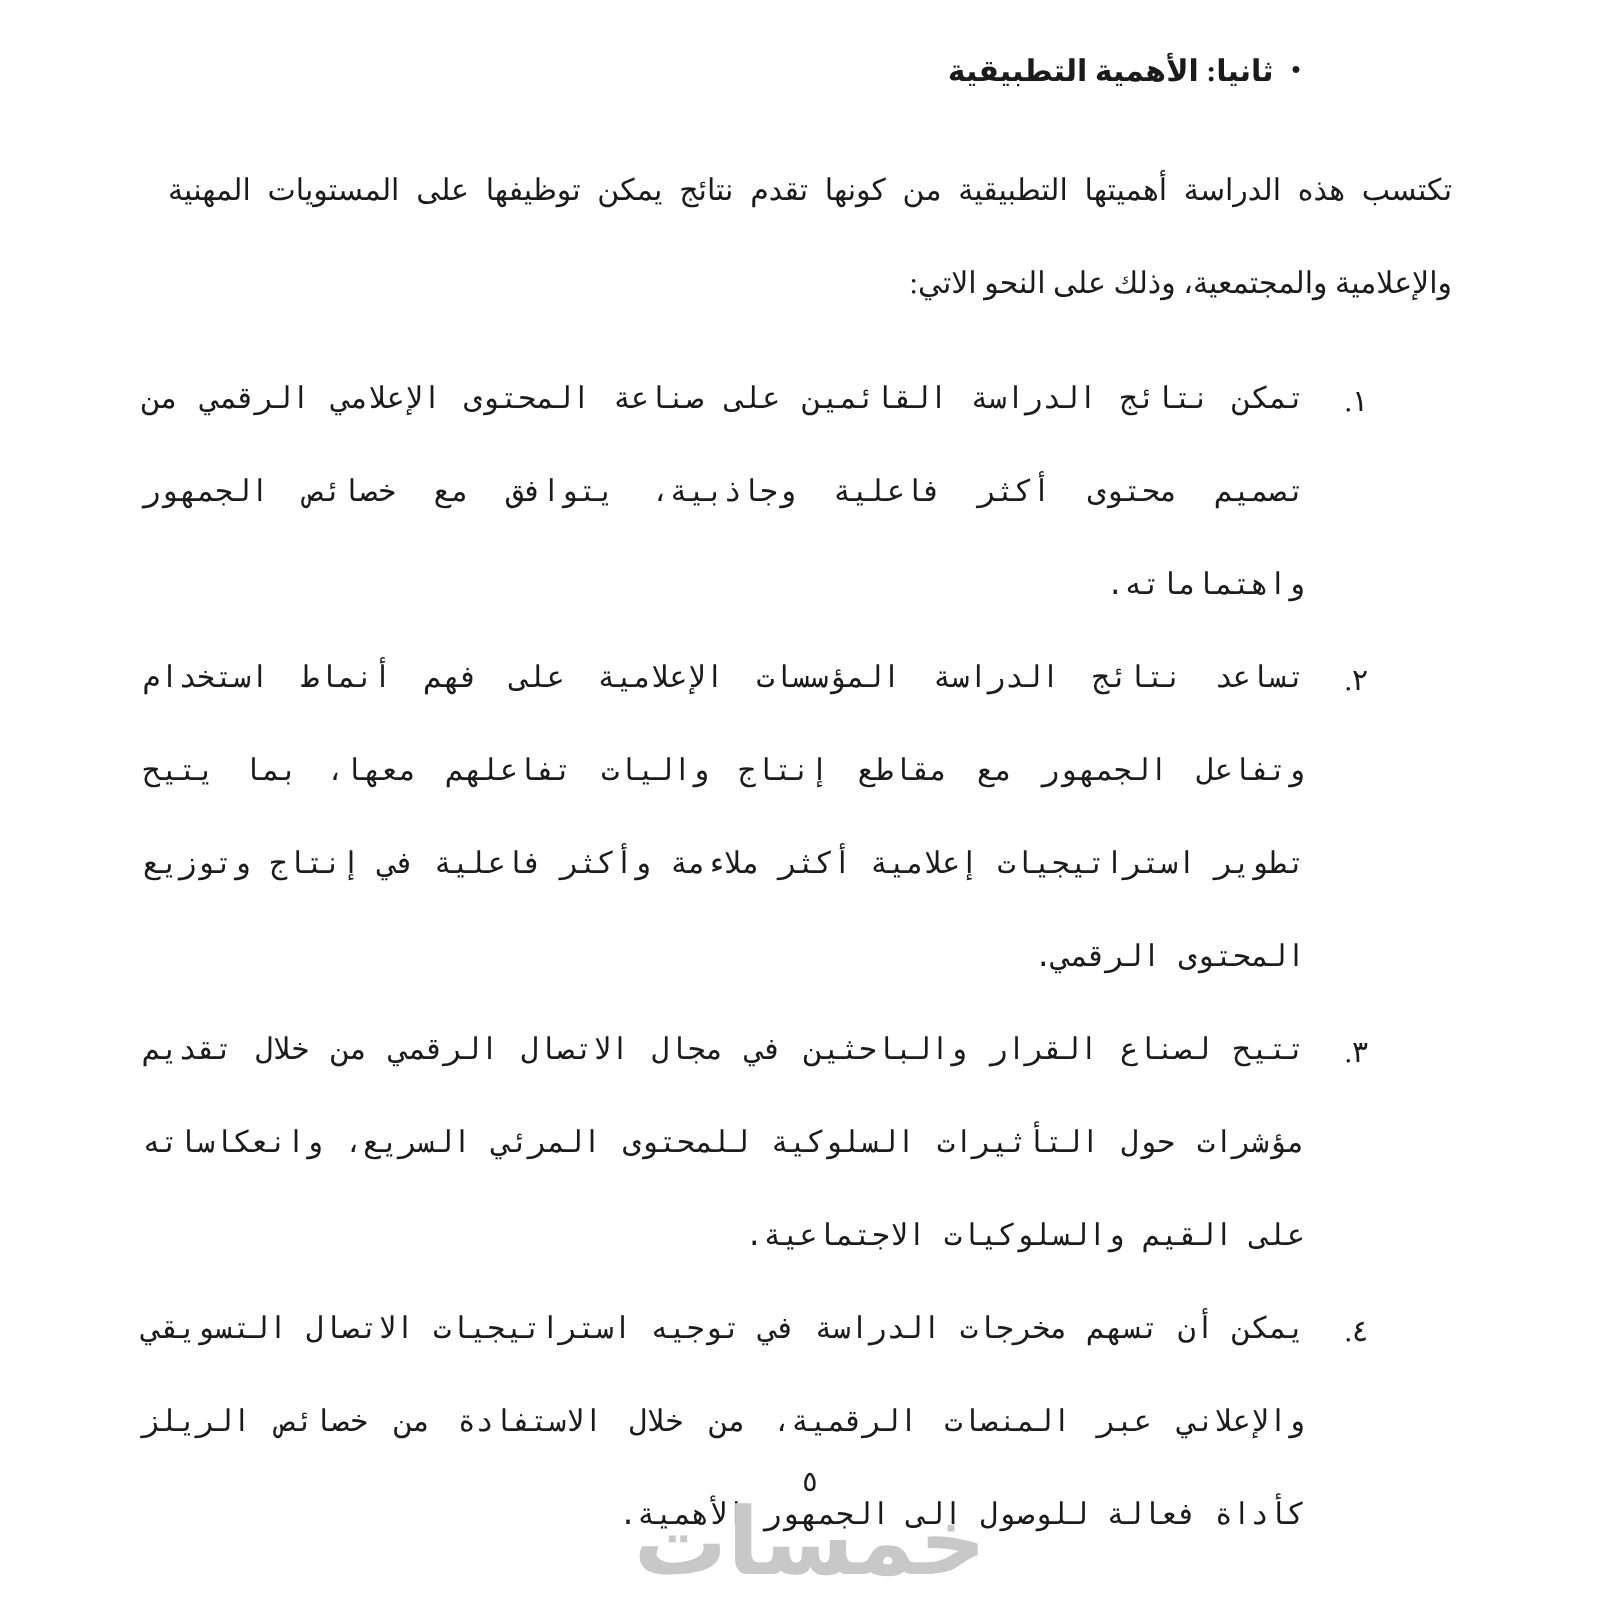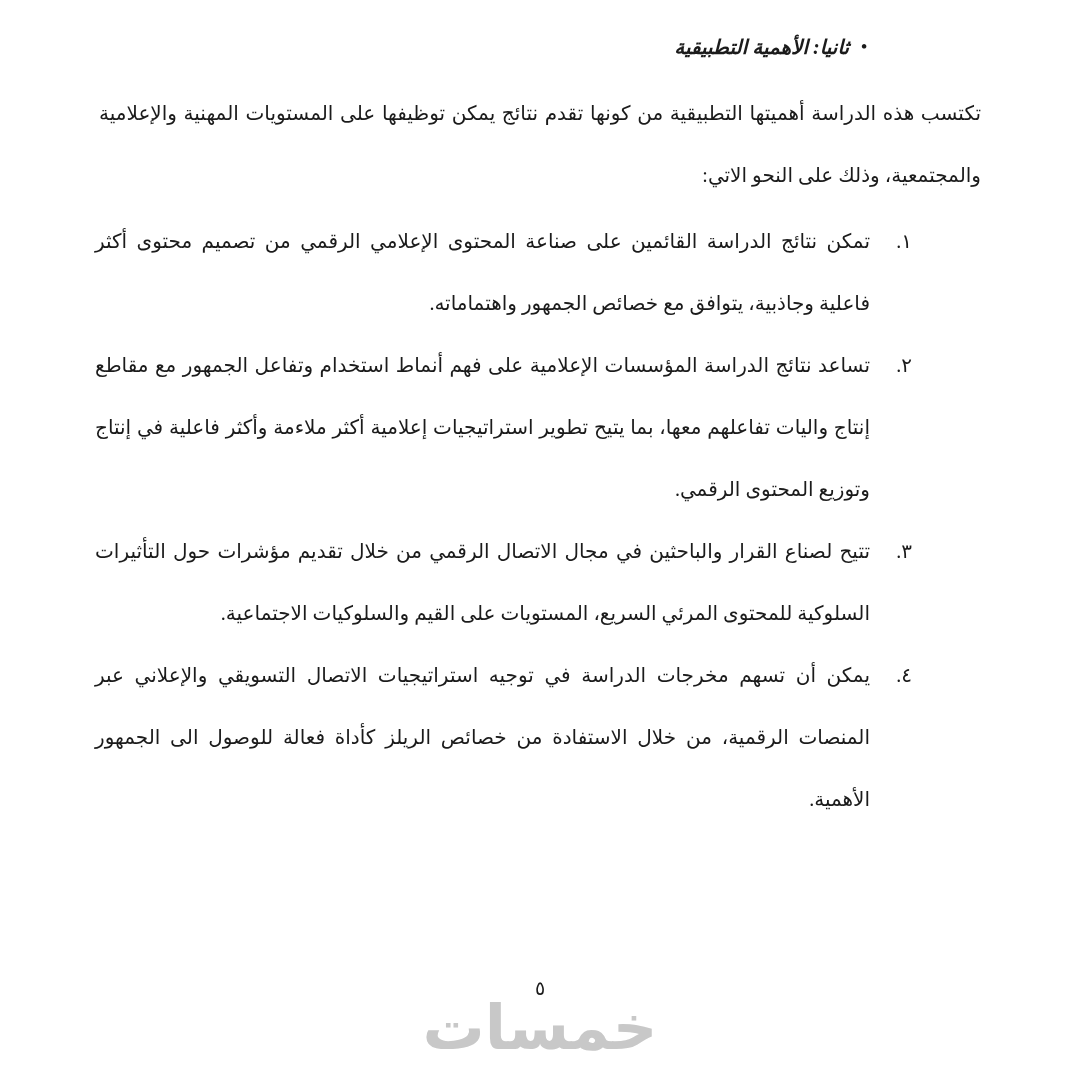--- a/index.html
+++ b/index.html
@@ -19,48 +19,48 @@
     font-size: 20px;
     line-height: 62px;
     color: #1b1b1b;
     overflow: hidden;
   }
   .heading {
     padding-right: 118px;
     font-weight: bold;
     text-align: right;
     white-space: nowrap;
-    font-style: italic;
   }
   .bullet {
     display: inline-block;
     margin-left: 12px;
     font-size: 17px;
     vertical-align: 2px;
   }
   .intro {
-    margin: 4px;
+    margin: 17px;
     text-align: justify;
   }
   ol.list {
     list-style: none;
     margin: 0;
     padding: 0 73px 0 0;
   }
   ol.list li {
     display: flex;
   }
   .num {
     flex: 0 0 42px;
     width: 42px;
     text-align: right;
   }
   .item-text {
     flex: 1 1 auto;
     text-align: justify;
+    font-family: Liberation Mono, monospace;
   }
   .page-number {
     position: absolute;
     bottom: 72px;
     left: 0;
     right: 0;
     text-align: center;
     font-size: 19px;
     line-height: normal;
   }
@@ -93,21 +93,21 @@
     <li class="list-item">
       <span class="num">١.</span>
       <span class="item-text">تمكن نتائج الدراسة القائمين على صناعة المحتوى الإعلامي الرقمي من تصميم محتوى أكثر فاعلية وجاذبية، يتوافق مع خصائص الجمهور واهتماماته.</span>
     </li>
     <li class="list-item">
       <span class="num">٢.</span>
       <span class="item-text">تساعد نتائج الدراسة المؤسسات الإعلامية على فهم أنماط استخدام وتفاعل الجمهور مع مقاطع إنتاج واليات تفاعلهم معها، بما يتيح تطوير استراتيجيات إعلامية أكثر ملاءمة وأكثر فاعلية في إنتاج وتوزيع المحتوى الرقمي.</span>
     </li>
     <li class="list-item">
       <span class="num">٣.</span>
-      <span class="item-text">تتيح لصناع القرار والباحثين في مجال الاتصال الرقمي من خلال تقديم مؤشرات حول التأثيرات السلوكية للمحتوى المرئي السريع، المستويات على القيم والسلوكيات الاجتماعية.</span>
+      <span class="item-text">تتيح لصناع القرار والباحثين في مجال الاتصال الرقمي من خلال تقديم مؤشرات حول التأثيرات السلوكية للمحتوى المرئي السريع، وانعكاساته على القيم والسلوكيات الاجتماعية.</span>
     </li>
     <li class="list-item">
       <span class="num">٤.</span>
       <span class="item-text">يمكن أن تسهم مخرجات الدراسة في توجيه استراتيجيات الاتصال التسويقي والإعلاني عبر المنصات الرقمية، من خلال الاستفادة من خصائص الريلز كأداة فعالة للوصول الى الجمهور الأهمية.</span>
     </li>
   </ol>
 
   <div class="page-number">٥</div>
 
   <div class="watermark">خمسات</div>

